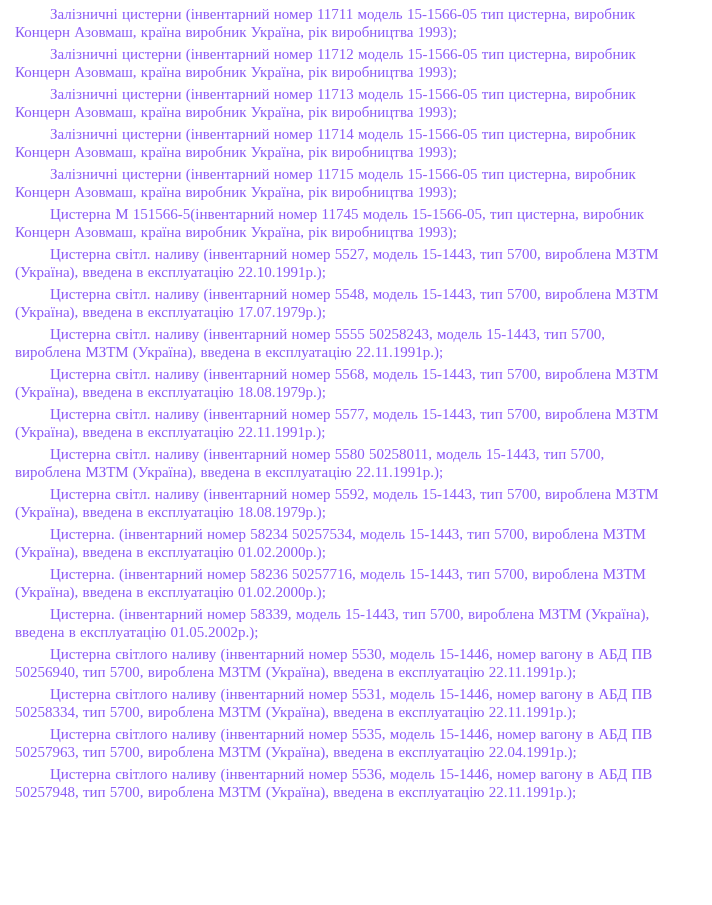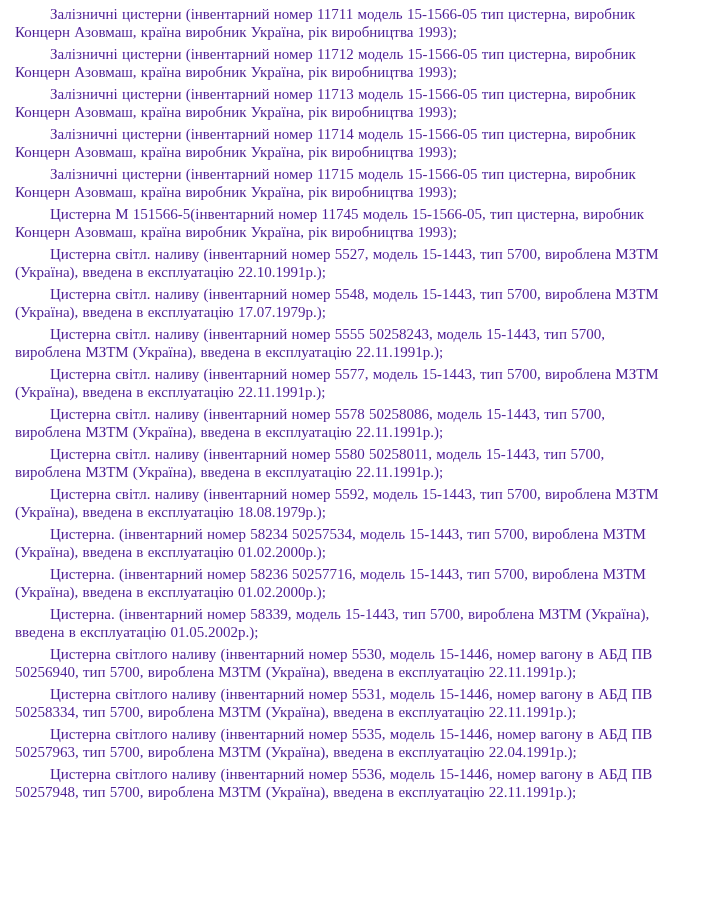--- a/index.html
+++ b/index.html
@@ -10,21 +10,21 @@
   .page {
     position: relative;
     width: 712px;
     height: 905px;
     background: #ffffff;
     box-sizing: border-box;
     padding: 6px 44px 0 15px;
     overflow: hidden;
     font-family: "Liberation Serif", "DejaVu Serif", serif;
     font-size: 15px;
-    color: #4c1d95;
+    color: #8b5cf6;
   }
   .paragraph-list p {
     margin: 0 0 5px 0;
     padding: 0;
     line-height: 17.5px;
     text-align: left;
     text-indent: 35px;
     word-spacing: 0.5px;
   }
 </style>
@@ -35,22 +35,22 @@
   <div class="paragraph-list">
       <p>Залізничні цистерни (інвентарний номер 11711 модель 15-1566-05 тип цистерна, виробник Концерн Азовмаш, країна виробник Україна, рік виробництва 1993);</p>
       <p>Залізничні цистерни (інвентарний номер 11712 модель 15-1566-05 тип цистерна, виробник Концерн Азовмаш, країна виробник Україна, рік виробництва 1993);</p>
       <p>Залізничні цистерни (інвентарний номер 11713 модель 15-1566-05 тип цистерна, виробник Концерн Азовмаш, країна виробник Україна, рік виробництва 1993);</p>
       <p>Залізничні цистерни (інвентарний номер 11714 модель 15-1566-05 тип цистерна, виробник Концерн Азовмаш, країна виробник Україна, рік виробництва 1993);</p>
       <p>Залізничні цистерни (інвентарний номер 11715 модель 15-1566-05 тип цистерна, виробник Концерн Азовмаш, країна виробник Україна, рік виробництва 1993);</p>
       <p>Цистерна М 151566-5(інвентарний номер 11745 модель 15-1566-05, тип цистерна, виробник Концерн Азовмаш, країна виробник Україна, рік виробництва 1993);</p>
       <p>Цистерна світл. наливу (інвентарний номер 5527, модель 15-1443, тип 5700, вироблена МЗТМ (Україна), введена в експлуатацію 22.10.1991р.);</p>
       <p>Цистерна світл. наливу (інвентарний номер 5548, модель 15-1443, тип 5700, вироблена МЗТМ (Україна), введена в експлуатацію 17.07.1979р.);</p>
       <p>Цистерна світл. наливу (інвентарний номер 5555 50258243, модель 15-1443, тип 5700, вироблена МЗТМ (Україна), введена в експлуатацію 22.11.1991р.);</p>
+      <p>Цистерна світл. наливу (інвентарний номер 5568, модель 15-1443, тип 5700, вироблена МЗТМ (Україна), введена в експлуатацію 18.08.1979р.);</p>
       <p>Цистерна світл. наливу (інвентарний номер 5577, модель 15-1443, тип 5700, вироблена МЗТМ (Україна), введена в експлуатацію 22.11.1991р.);</p>
-      <p>Цистерна світл. наливу (інвентарний номер 5578 50258086, модель 15-1443, тип 5700, вироблена МЗТМ (Україна), введена в експлуатацію 22.11.1991р.);</p>
       <p>Цистерна світл. наливу (інвентарний номер 5580 50258011, модель 15-1443, тип 5700, вироблена МЗТМ (Україна), введена в експлуатацію 22.11.1991р.);</p>
       <p>Цистерна світл. наливу (інвентарний номер 5592, модель 15-1443, тип 5700, вироблена МЗТМ (Україна), введена в експлуатацію 18.08.1979р.);</p>
       <p>Цистерна. (інвентарний номер 58234 50257534, модель 15-1443, тип 5700, вироблена МЗТМ (Україна), введена в експлуатацію 01.02.2000р.);</p>
       <p>Цистерна. (інвентарний номер 58236 50257716, модель 15-1443, тип 5700, вироблена МЗТМ (Україна), введена в експлуатацію 01.02.2000р.);</p>
       <p>Цистерна. (інвентарний номер 58339, модель 15-1443, тип 5700, вироблена МЗТМ (Україна), введена в експлуатацію 01.05.2002р.);</p>
       <p>Цистерна світлого наливу (інвентарний номер 5530, модель 15-1446, номер вагону в АБД ПВ 50256940, тип 5700, вироблена МЗТМ (Україна), введена в експлуатацію 22.11.1991р.);</p>
       <p>Цистерна світлого наливу (інвентарний номер 5531, модель 15-1446, номер вагону в АБД ПВ 50258334, тип 5700, вироблена МЗТМ (Україна), введена в експлуатацію 22.11.1991р.);</p>
       <p>Цистерна світлого наливу (інвентарний номер 5535, модель 15-1446, номер вагону в АБД ПВ 50257963, тип 5700, вироблена МЗТМ (Україна), введена в експлуатацію 22.04.1991р.);</p>
       <p>Цистерна світлого наливу (інвентарний номер 5536, модель 15-1446, номер вагону в АБД ПВ 50257948, тип 5700, вироблена МЗТМ (Україна), введена в експлуатацію 22.11.1991р.);</p>
     </div>

